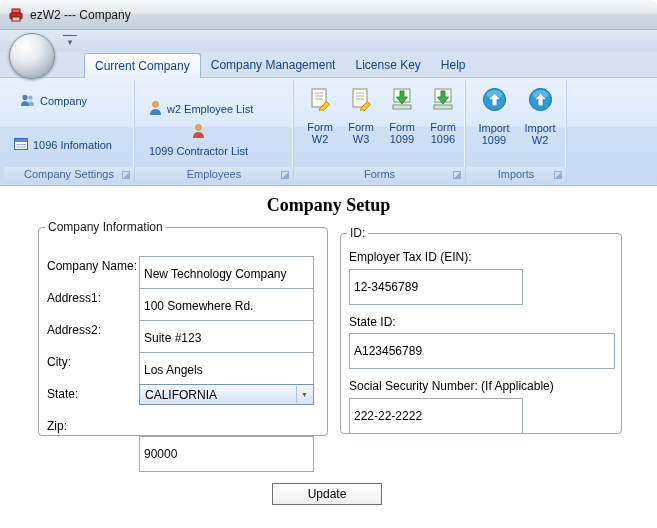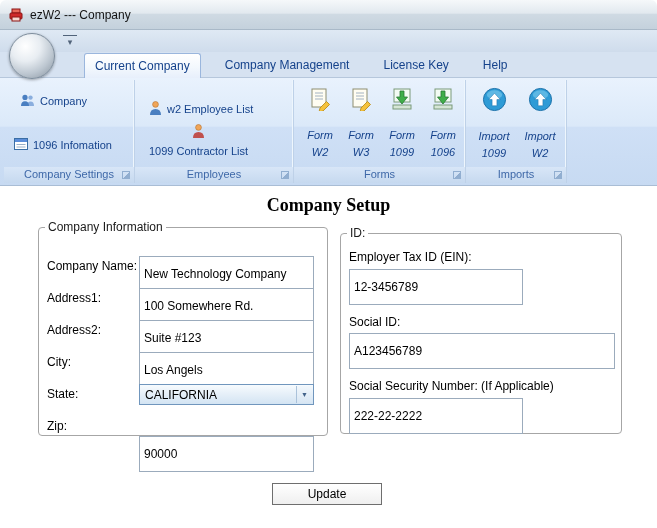--- a/index.html
+++ b/index.html
@@ -17,21 +17,21 @@
   
   .band-qat { position:absolute; left:0; top:30px; width:657px; height:22px;
     background:linear-gradient(#dfe9f4,#cfdcec); }
   .band-tabs { position:absolute; left:0; top:52px; width:657px; height:26px;
     background:#d6e2f1; border-bottom:1px solid #b6c7dc; }
   .orb { position:absolute; left:9px; top:33px; width:46px; height:46px; border-radius:50%;
     background:radial-gradient(circle at 35% 28%, #ffffff, #e8edf2 35%, #bcc6d0 65%, #8f9ba7 92%);
     border:1px solid #7e8d9c; box-shadow:0 1px 3px rgba(0,0,0,.35); z-index:6; }
   .qat-drop { position:absolute; left:63px; top:35px; width:14px; height:14px; z-index:6;
     color:#51637a; font-size:9px; line-height:13px; text-align:center; border-top:1px solid #51637a; }
-  .tabs { position:absolute; left:62px; top:53px; height:25px; display:flex; gap:14px; z-index:5;padding-left:22px; }
+  .tabs { position:absolute; left:62px; top:53px; height:25px; display:flex; gap:0; z-index:5;padding-left:22px; }
   .tab { padding:5px 10px 0; font-size:12px; color:#15428b; white-space:nowrap; }
   .tab.active { background:linear-gradient(#ffffff,#f3f8fd 55%,#e7effb);
     border:1px solid #9ab6dd; border-bottom:none; border-radius:3px 3px 0 0; }
 
   
   .ribbon { position:absolute; left:0; top:78px; width:657px; height:108px;
     background:linear-gradient(#e9f2fd,#dbe9f9 45%,#cfe0f6 46%,#c7daf2);
     border-bottom:1px solid #a9bdd5; }
   .rgroup { position:absolute; top:2px; height:103px;
     border-right:1px solid #bed1e8; box-shadow:inset -1px 0 0 #eef6fd; }
@@ -40,21 +40,21 @@
   .g3 { left:294px; width:172px; }
   .g4 { left:466px; width:101px; }
   .gcaption { position:absolute; left:0; right:0; bottom:0; height:16px;
     font-size:11px; color:#3e68a8; text-align:center; line-height:15px;
     background:linear-gradient(#d8e6f7,#c6d9ef); }
   .launcher { position:absolute; right:4px; bottom:4px; width:8px; height:8px;
     border:1px solid #91aed0; background:linear-gradient(135deg, rgba(0,0,0,0) 55%, #91aed0 55%); }
   .small-item { position:absolute; display:flex; align-items:center; gap:5px;
     font-size:11px; color:#15428b; height:18px; white-space:nowrap; cursor:default; }
   .big-item { position:absolute; top:7px; text-align:center; font-size:11px; color:#15428b; cursor:default; }
-  .big-item .lbl { display:block; margin-top:14px; line-height:17px; white-space:pre-line;font-style:italic; }
+  .big-item .lbl { display:block; margin-top:8px; line-height:12px; white-space:pre-line; }
 
   
   .content { position:absolute; left:0; top:186px; width:657px; height:342px; background:#fff; }
   .page-title { position:absolute; left:0; top:9px; width:657px; text-align:center;
     font-family:"Liberation Serif", serif; font-size:18px; font-weight:bold; color:#000; }
   fieldset { position:absolute; border:1px solid #a6a6a6; border-radius:4px; background:#fff; }
   legend { font-size:12px; color:#1a1a1a; margin-left:6px; padding:0 3px; }
   .fs-left  { left:38px;  top:34px; width:290px; height:216px; }
   .fs-right { left:340px; top:40px; width:282px; height:208px; }
   .flabel { position:absolute; font-size:12px; color:#000; white-space:nowrap; }
@@ -266,21 +266,21 @@
       <span class="flabel" style="left:8px; top:185px;">Zip:</span>
       <input class="tb" style="left: 100px; top: 182px; width: 175px; margin-top: 20px;" value="90000">
     </fieldset>
 
     <fieldset class="fs-right">
       <legend>ID:</legend>
 
       <span class="flabel" style="left:8px; top:10px;">Employer Tax ID (EIN):</span>
       <input class="tb" style="left: 8px; top: 29px; width: 174px;" value="12-3456789">
 
-      <span class="flabel" style="left:8px; top:75px;">Social ID:</span>
+      <span class="flabel" style="left:8px; top:75px;">State ID:</span>
       <input class="tb" style="left: 8px; top: 93px; width: 266px;" value="A123456789">
 
       <span class="flabel" style="left:8px; top:139px;">Social Security Number: (If Applicable)</span>
       <input class="tb" style="left: 8px; top: 158px; width: 174px;" value="222-22-2222">
     </fieldset>
 
     <button class="update-btn">Update</button>
   </div>
 </div>
 

